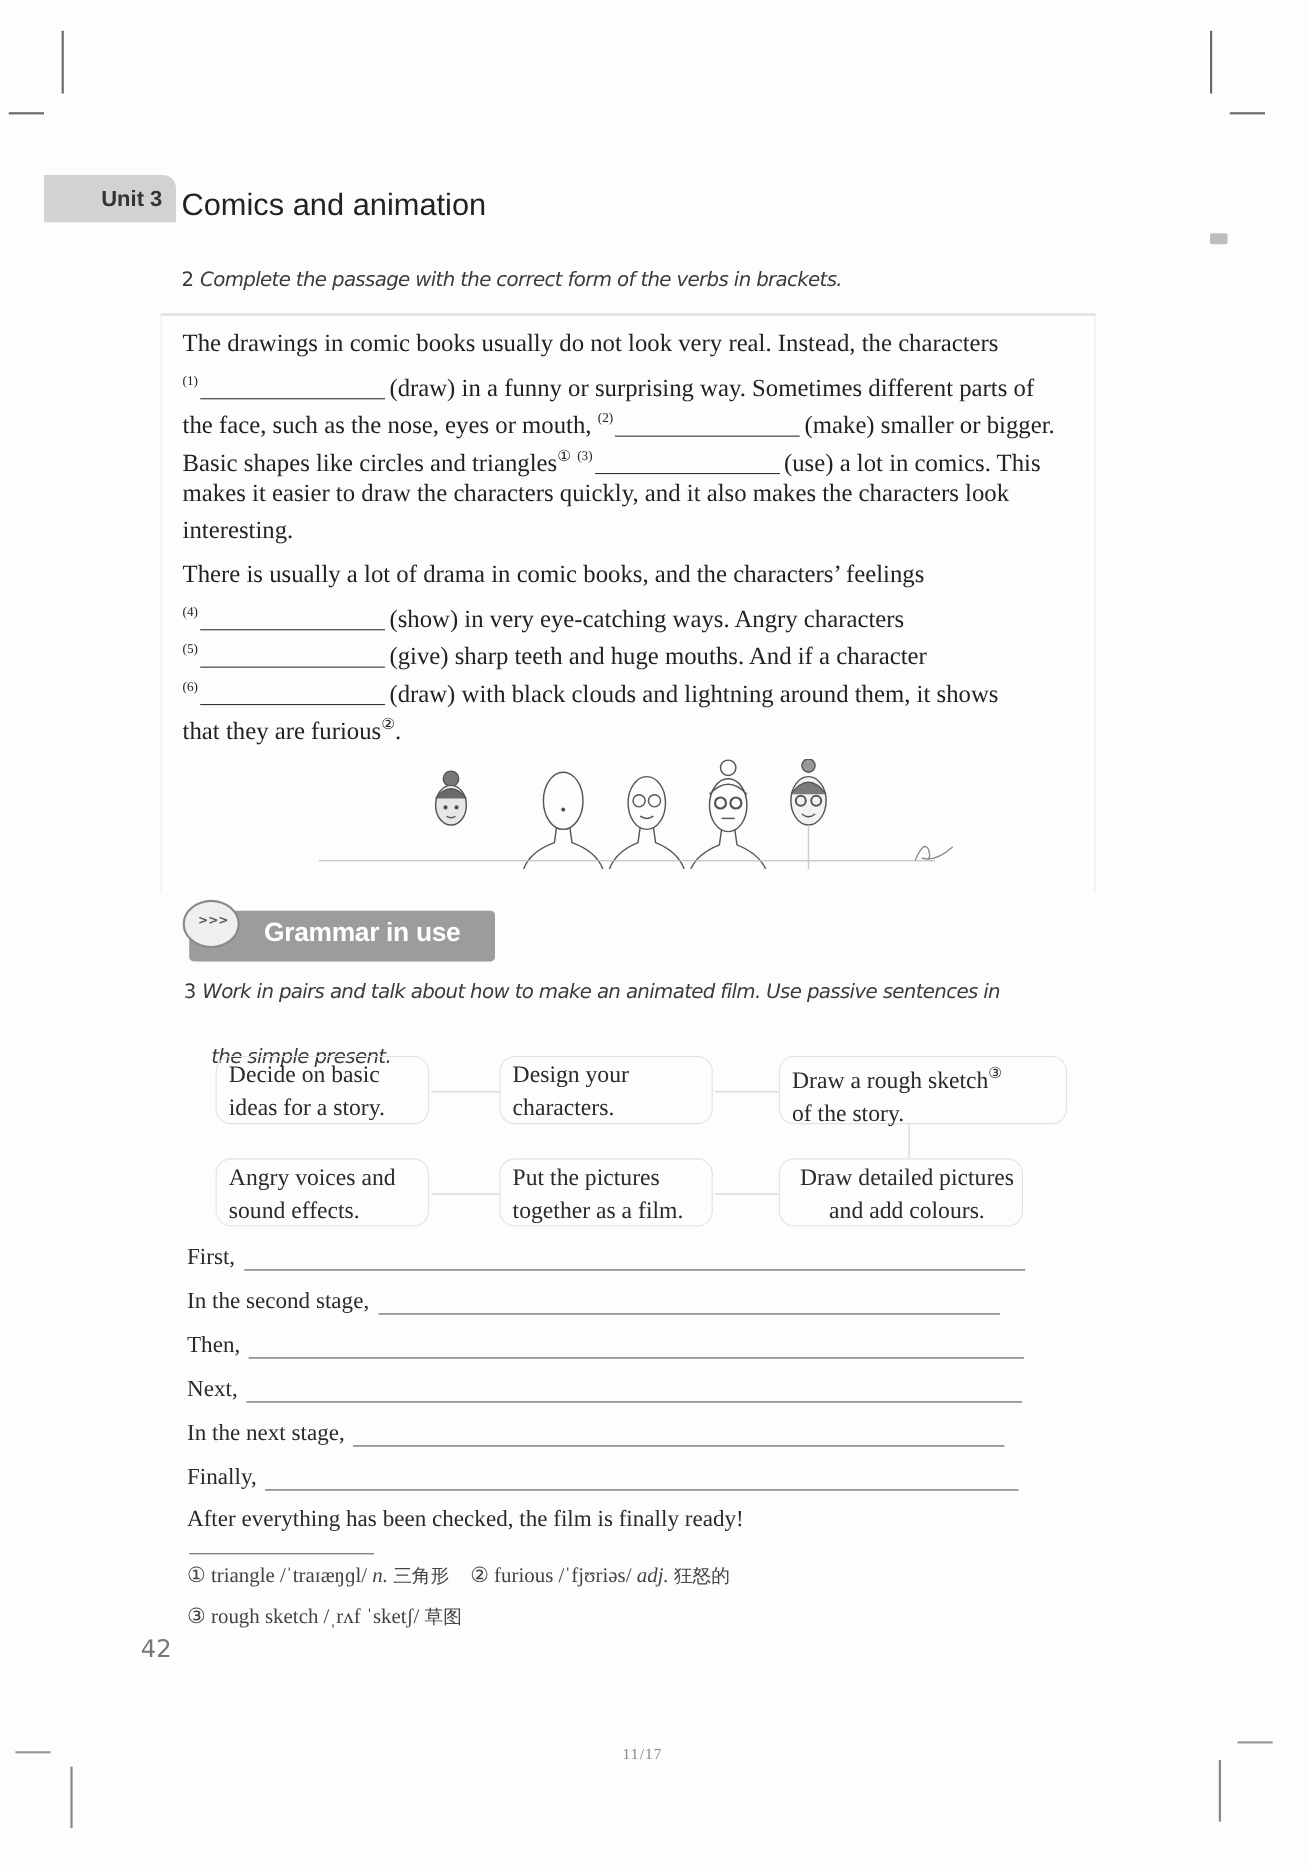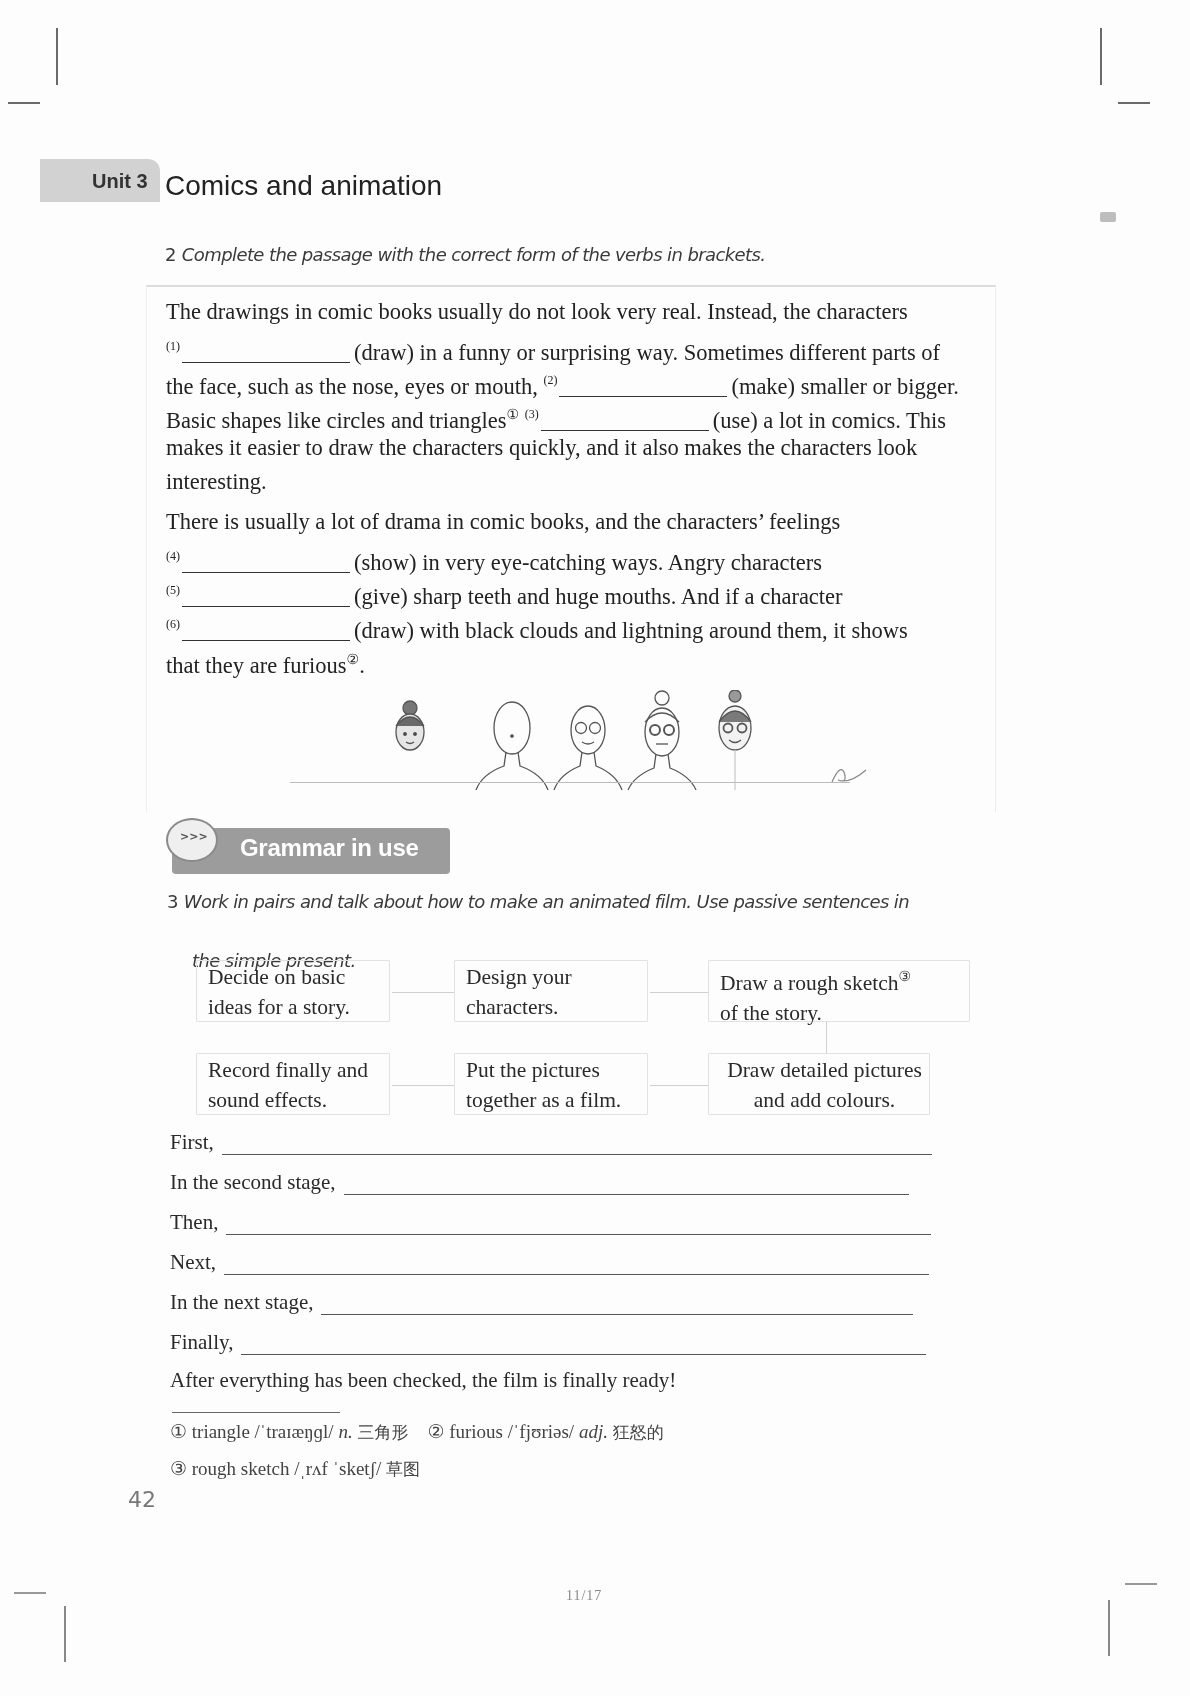--- a/index.html
+++ b/index.html
@@ -16,21 +16,21 @@
   .sup { font-size:12px; vertical-align:10px; margin-right:2px; }
   .blank { display:inline-block; width:168px; border-bottom:1.5px solid #333; height:20px; vertical-align:-3px; margin-right:4px; }
   .circ { font-size:14px; vertical-align:9px; }
   .illus { position:absolute; left:370px; top:690px; width:510px; height:100px; }
   .face-row-line { position:absolute; left:290px; top:782px; width:560px; border-top:1.5px solid #bcbcbc; }
   .scribble { position:absolute; left:830px; top:762px; width:40px; height:24px; }
   .grammar-banner { position:absolute; left:172px; top:828px; width:278px; height:46px; background:#9c9c9c; border-radius:4px; }
   .grammar-bubble { position:absolute; left:166px; top:818px; width:48px; height:40px; border-radius:50%; background:#efefef; border:2px solid #8a8a8a; }
   .grammar-bubble-text { position:absolute; left:180px; top:830px; font-family:"DejaVu Sans", sans-serif; font-size:11px; color:#555; font-weight:bold; }
   .grammar-title { position:absolute; left:240px; top:834px; font-family:Liberation Sans, sans-serif; font-size:24px; color:#ffffff; font-weight:bold; letter-spacing:-0.3px; }
-  .step { position:absolute; width:194px; height:62px; border:1.5px solid #e2e2e2; border-radius:1px; font-size:21.5px; line-height:30px; padding:1px 0 0 11px; box-sizing:border-box; color:#2a2a2a; white-space:nowrap; }
+  .step { position:absolute; width:194px; height:62px; border:1.5px solid #e2e2e2; border-radius:14px; font-size:21.5px; line-height:30px; padding:1px 0 0 11px; box-sizing:border-box; color:#2a2a2a; white-space:nowrap; }
   .arrow-h { position:absolute; height:0; border-top:1.5px solid #d0d0d0; }
   .arrow-v { position:absolute; width:0; border-left:1.5px solid #d0d0d0; }
   .line-row { position:absolute; left:170px; font-size:21px; color:#2a2a2a; display:flex; align-items:flex-end; white-space:nowrap; }
   .line-row .fill { border-bottom:1.5px solid #555; height:22px; margin-left:8px; }
   .final-text { position:absolute; left:170px; top:1368px; font-size:21px; color:#2a2a2a; }
   .footnote-rule { position:absolute; left:172px; top:1412px; width:168px; border-top:1.5px solid #666; }
   .footnote { position:absolute; left:170px; font-size:19px; color:#444; white-space:nowrap; }
   .footnote .cn { font-family:"DejaVu Sans", sans-serif; font-size:17px; }
   .footnote .it { font-style:italic; }
   .page-num { position:absolute; left:128px; top:1487px; font-family:"DejaVu Sans", sans-serif; font-size:22px; color:#777; }
@@ -169,21 +169,21 @@
   <div>Draw detailed pictures</div>
     <div>and add colours.</div>
 </div>
 <div class="arrow-h" style="left:650px;top:1085px;width:58px;"></div>
 <div class="step" style="left:454px;top:1053px;">
   <div>Put the pictures</div>
     <div>together as a film.</div>
 </div>
 <div class="arrow-h" style="left:392px;top:1085px;width:62px;"></div>
 <div class="step" style="left:196px;top:1053px;">
-  <div>Record finally and</div>
+  <div>Angry voices and</div>
     <div>sound effects.</div>
 </div>
 
 <div class="line-row" style="top:1130px;">
   <span>First,</span>
     <span class="fill" style="width:710px;"></span>
 </div>
 <div class="line-row" style="top:1170px;">
   <span>In the second stage,</span>
     <span class="fill" style="width:565px;"></span>

